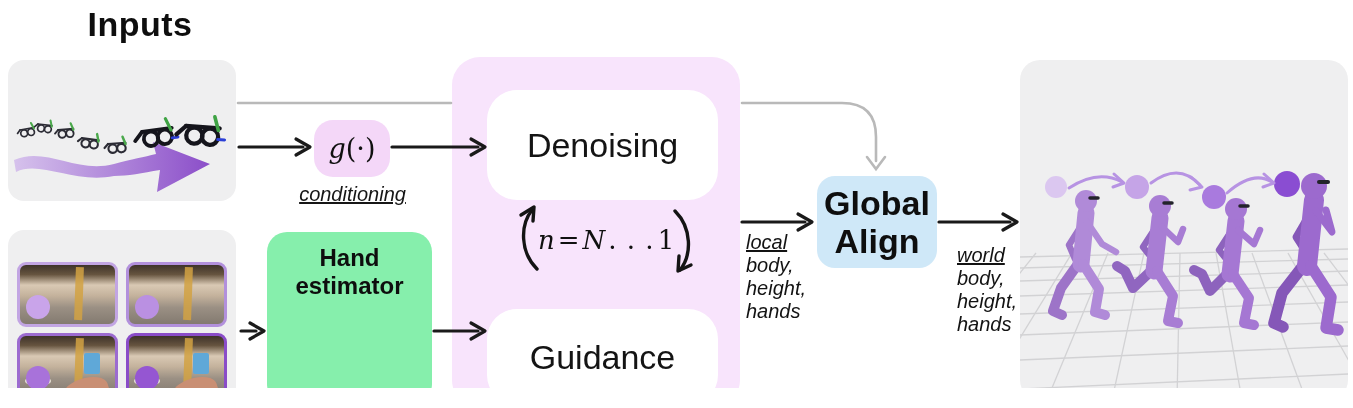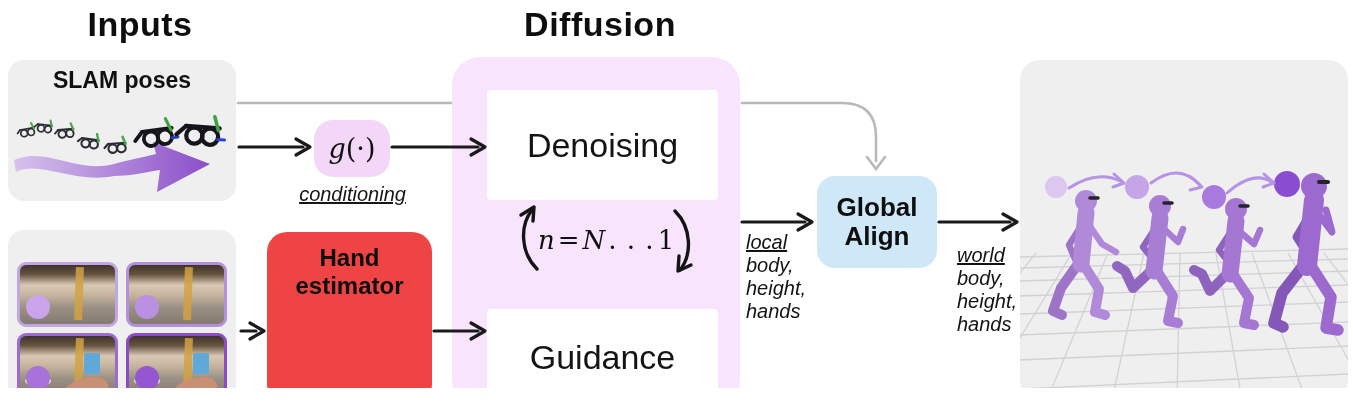--- a/index.html
+++ b/index.html
@@ -30,60 +30,58 @@
   .thumb .screen{position:absolute;right:16%;top:28%;width:17%;height:36%;background:#5fa8d8;border-radius:2px;}
   .thumb .table{position:absolute;left:5%;bottom:16%;width:28%;height:17%;background:#e9e3d7;border-radius:50%;}
   .thumb .hand{position:absolute;right:8%;bottom:-8%;width:46%;height:36%;background:#c98f74;border-radius:45% 60% 20% 55%;transform:rotate(-18deg);}
   
   #g-box{position:absolute;left:314px;top:120px;width:76px;height:57px;background:#f4d7f8;border-radius:19px;
          display:flex;align-items:center;justify-content:center;font-size:27px;color:#101010;}
   .mi{font-family:"DejaVu Serif",serif;font-style:italic;}
   .mu{font-family:"DejaVu Serif",serif;}
   #conditioning{position:absolute;left:275px;top:183px;width:155px;text-align:center;font-style:italic;font-size:20px;color:#161616;text-decoration:underline;}
   
-  #hand-box{position:absolute;left:267px;top:232px;width:165px;height:172px;background:#ef4444;border-radius:20px;}
+  #hand-box{position:absolute;left:267px;top:232px;width:165px;height:172px;background:#86efac;border-radius:20px;}
   #hand-title{position:absolute;top:12px;left:0;right:0;text-align:center;font-weight:700;font-size:24px;line-height:1.16;color:#0e0e0e;
               padding:0 14px;box-sizing:border-box;}
   #hamer-box{position:absolute;left:16px;top:86px;width:133px;height:70px;background:#ffffff;border-radius:14px;}
   #hamer-label{position:absolute;top:18px;left:0;right:0;text-align:center;font-size:16px;color:#1b1b1b;}
   #lock{position:absolute;left:11px;bottom:9px;width:18px;height:21px;}
   
   #diffusion-box{position:absolute;left:452px;top:57px;width:288px;height:351px;background:#f8e4fc;border-radius:28px;}
-  .white-box{position:absolute;left:487px;width:231px;background:#ffffff;border-radius:4px;
+  .white-box{position:absolute;left:487px;width:231px;background:#ffffff;border-radius:30px;
              display:flex;align-items:center;justify-content:center;font-size:34px;color:#141414;}
   #denoise-box{top:90px;height:110px;}
   #guidance-box{top:284px;height:96px;margin-top:25px;}
   #loop-text{position:absolute;left:538px;top:225px;width:134px;text-align:center;font-size:26px;color:#101010;white-space:nowrap;}
   #loop-text .dots{letter-spacing:1px;margin:0 3px;}
   #loop-text .sp{margin:0 3px;}
   
   #global-box{position:absolute;left:817px;top:176px;width:120px;height:92px;background:#cfe8f8;border-radius:18px;
               display:flex;align-items:center;justify-content:center;text-align:center;
-              font-weight:700;font-size:26px;line-height:1.13;color:#0e0e0e;padding:0 28px;box-sizing:border-box;}
+              font-weight:700;font-size:34px;line-height:1.13;color:#0e0e0e;padding:0 28px;box-sizing:border-box;}
   
   .edge-label{position:absolute;font-style:italic;font-size:20px;line-height:23px;color:#131313;}
   .edge-label .u{text-decoration:underline;}
   #lbl-local{left:746px;top:231px;}
   #lbl-world{left:957px;top:244px;}
   
   #outputs-box{position:absolute;left:1020px;top:60px;width:328px;height:340px;background:#efeff0;border-radius:20px;overflow:hidden;}
   #outputs-art{position:absolute;left:0;top:0;width:328px;height:340px;}
   
   #arrows{position:absolute;left:0;top:0;width:1353px;height:408px;z-index:6;pointer-events:none;}
 </style>
 </head>
 <body>
 
 <div class="canvas">
 
   <div class="sec-title" id="t-inputs">Inputs</div>
-  <div class="sec-title" id="t-diffusion">Diffusion</div>
 
   <div class="gbox" id="slam-box">
-    <div class="box-label">SLAM poses</div>
     <svg id="slam-art" viewBox="0 0 224 100">
       <defs>
         <linearGradient id="sw" x1="0" y1="0" x2="1" y2="0">
           <stop offset="0" stop-color="#d6c2ec"></stop>
             <stop offset="1" stop-color="#8b4ec9"></stop>
         </linearGradient>
       </defs>
       <path fill="url(#sw)" d="M4 60 C 36 46, 66 74, 104 64 C 122 59, 134 57, 146 54 L143 42 L200 64 L147 92 L150 70 C 132 73, 118 76, 104 76 C 64 84, 30 60, 6 72 Z"></path>
       <g fill="none" stroke="#2c2c35" stroke-width="1.7" stroke-linecap="round">
         <g transform="translate(10,30) rotate(-10)">

